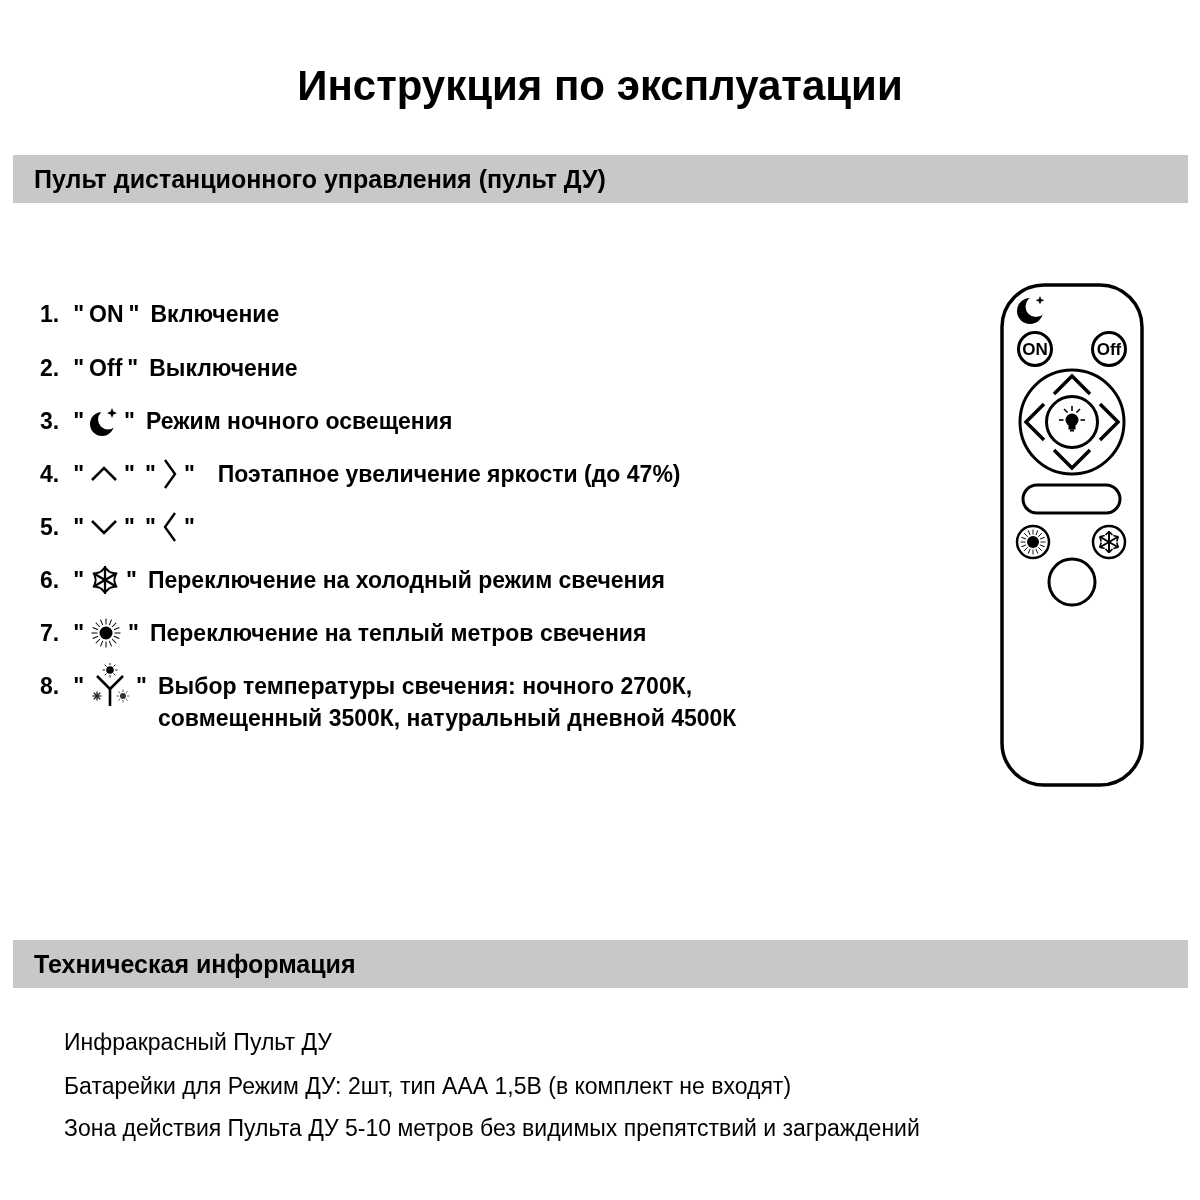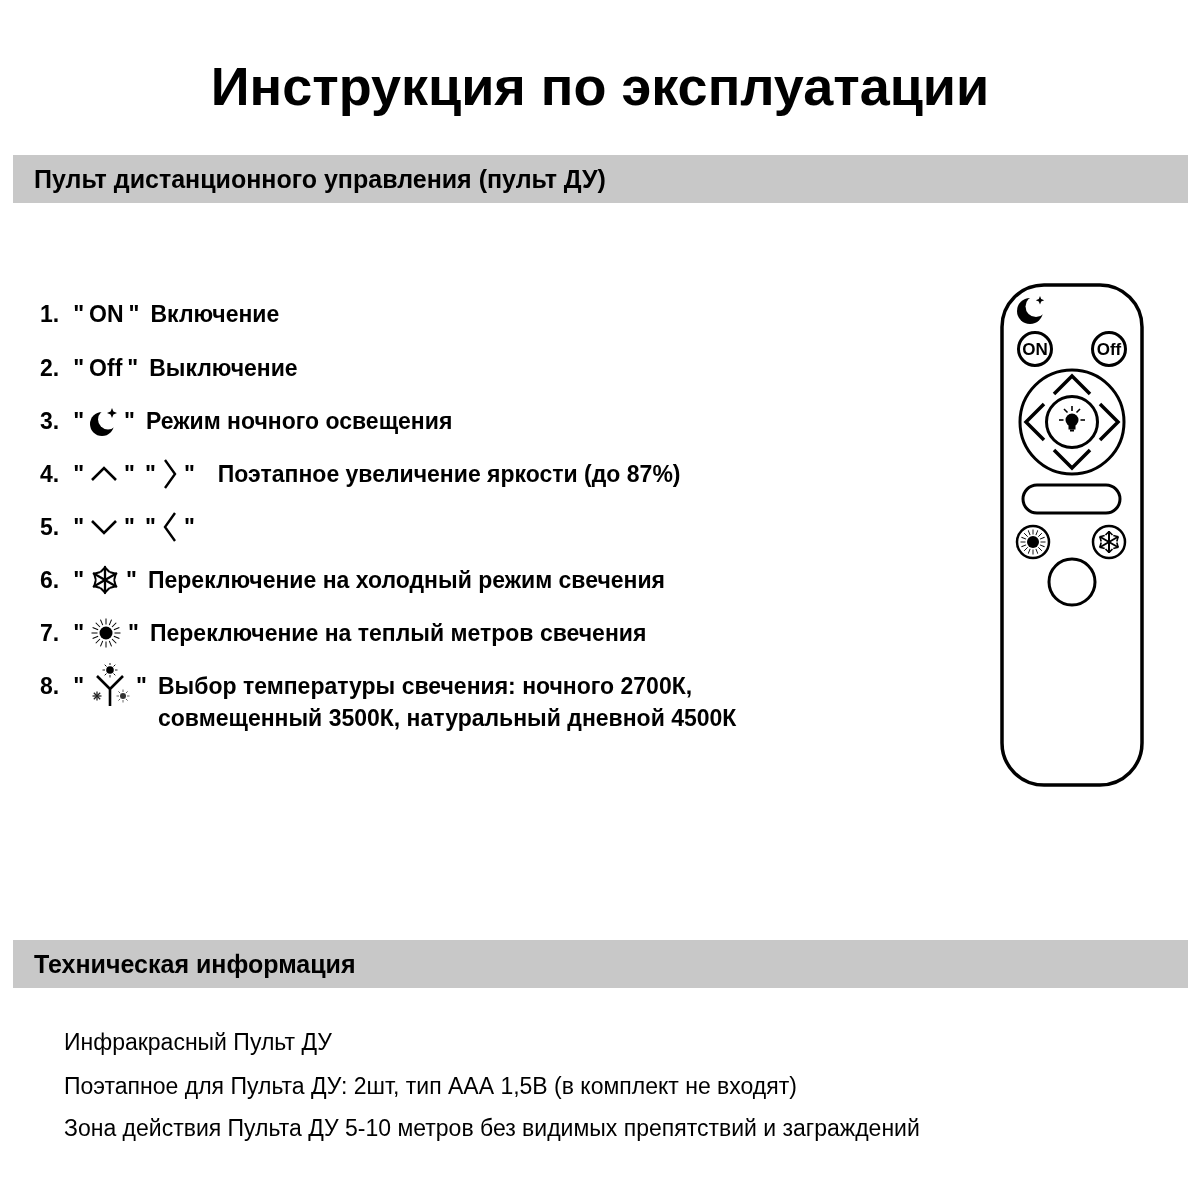--- a/index.html
+++ b/index.html
@@ -2,21 +2,21 @@
 <html style="--bar-bg: #c8c8c8;"><head>
 <meta charset="utf-8">
 <style>
   html,body{margin:0;padding:0;background:#fff;}
   #page{
     position:relative;width:1200px;height:1200px;background:#fff;
     font-family:"Liberation Sans",sans-serif;color:#000;overflow:hidden;
   }
   .title{
     position:absolute;top:63px;left:0;width:100%;text-align:center;
-    font-size:54px;font-weight:bold;line-height:46px;
+    font-size:42px;font-weight:bold;line-height:46px;
   }
   .bar{
     position:absolute;left:13px;width:1175px;height:48px;
     background:var(--bar-bg,#c8c8c8);
     font-size:25px;font-weight:bold;line-height:48px;
     padding-left:21px;box-sizing:border-box;
   }
   .bar1{top:155px;}
   .bar2{top:940px;}
   .li{
@@ -89,21 +89,21 @@
         </svg>
     </span>
     <span class="q">"</span>
     <span class="q">"</span>
     <span class="icn">
       <svg width="18" height="34" viewBox="0 0 18 34">
           <polyline points="4,3 14,17 4,31" fill="none" stroke="#000" stroke-width="2.4"></polyline>
         </svg>
     </span>
     <span class="q">"</span>
-    <span class="lbl lbl-far">Поэтапное увеличение яркости (до 87%)</span>
+    <span class="lbl lbl-far">Поэтапное увеличение яркости (до 47%)</span>
   </div>
 
   <div class="li" style="top:511px">
     <span class="num">5.</span>
     <span class="q">"</span>
     <span class="icn">
       <svg width="30" height="20" viewBox="0 0 30 20">
           <polyline points="3,4 15,16 27,4" fill="none" stroke="#000" stroke-width="2.6"></polyline>
         </svg>
     </span>
@@ -301,16 +301,16 @@
       </g>
       <circle cx="72" cy="299" r="23" fill="#fff" stroke="#000" stroke-width="3"></circle>
     </svg>
   </div>
 
   <div class="bar bar2">
     <span>Техническая информация</span>
   </div>
 
   <div class="tech-line" style="top:1026px">Инфракрасный Пульт ДУ</div>
-  <div class="tech-line" style="top:1070px">Поэтапное для Пульта ДУ: 2шт, тип ААА 1,5В (в комплект не входят)</div>
+  <div class="tech-line" style="top:1070px">Батарейки для Режим ДУ: 2шт, тип ААА 1,5В (в комплект не входят)</div>
   <div class="tech-line" style="top:1112px">Зона действия Пульта ДУ 5-10 метров без видимых препятствий и заграждений</div>
 
 </div>
 
 </body></html>

